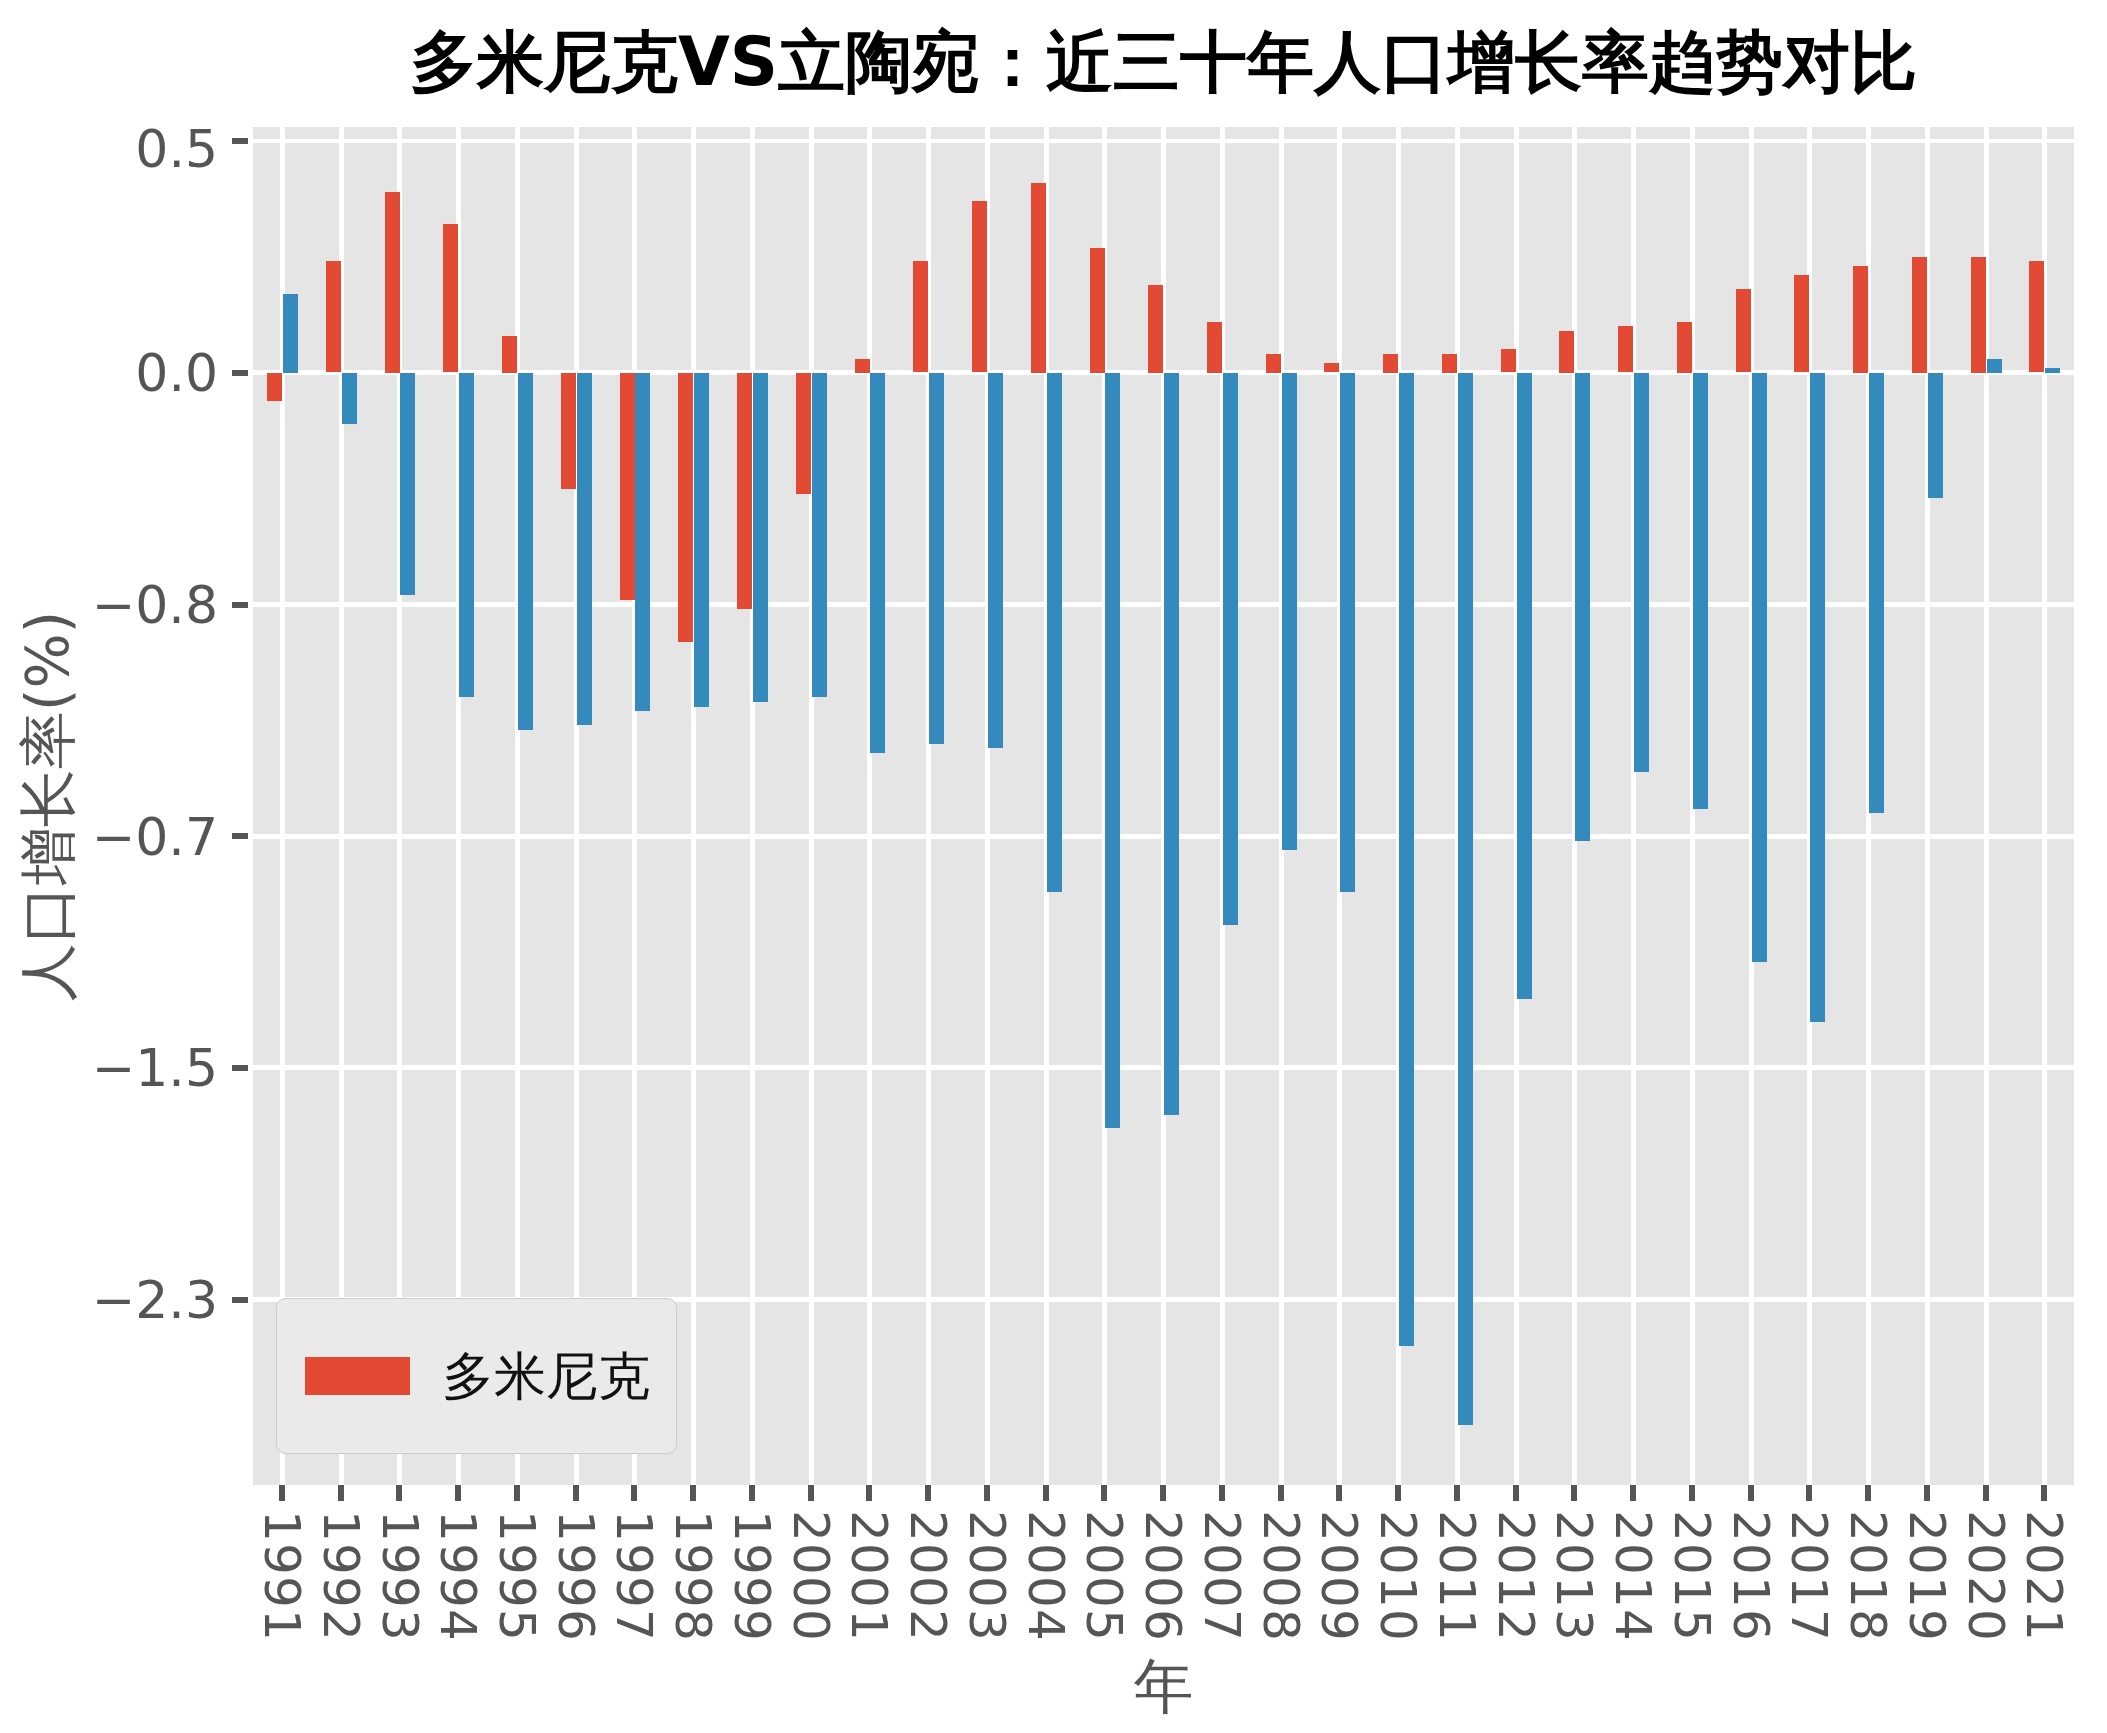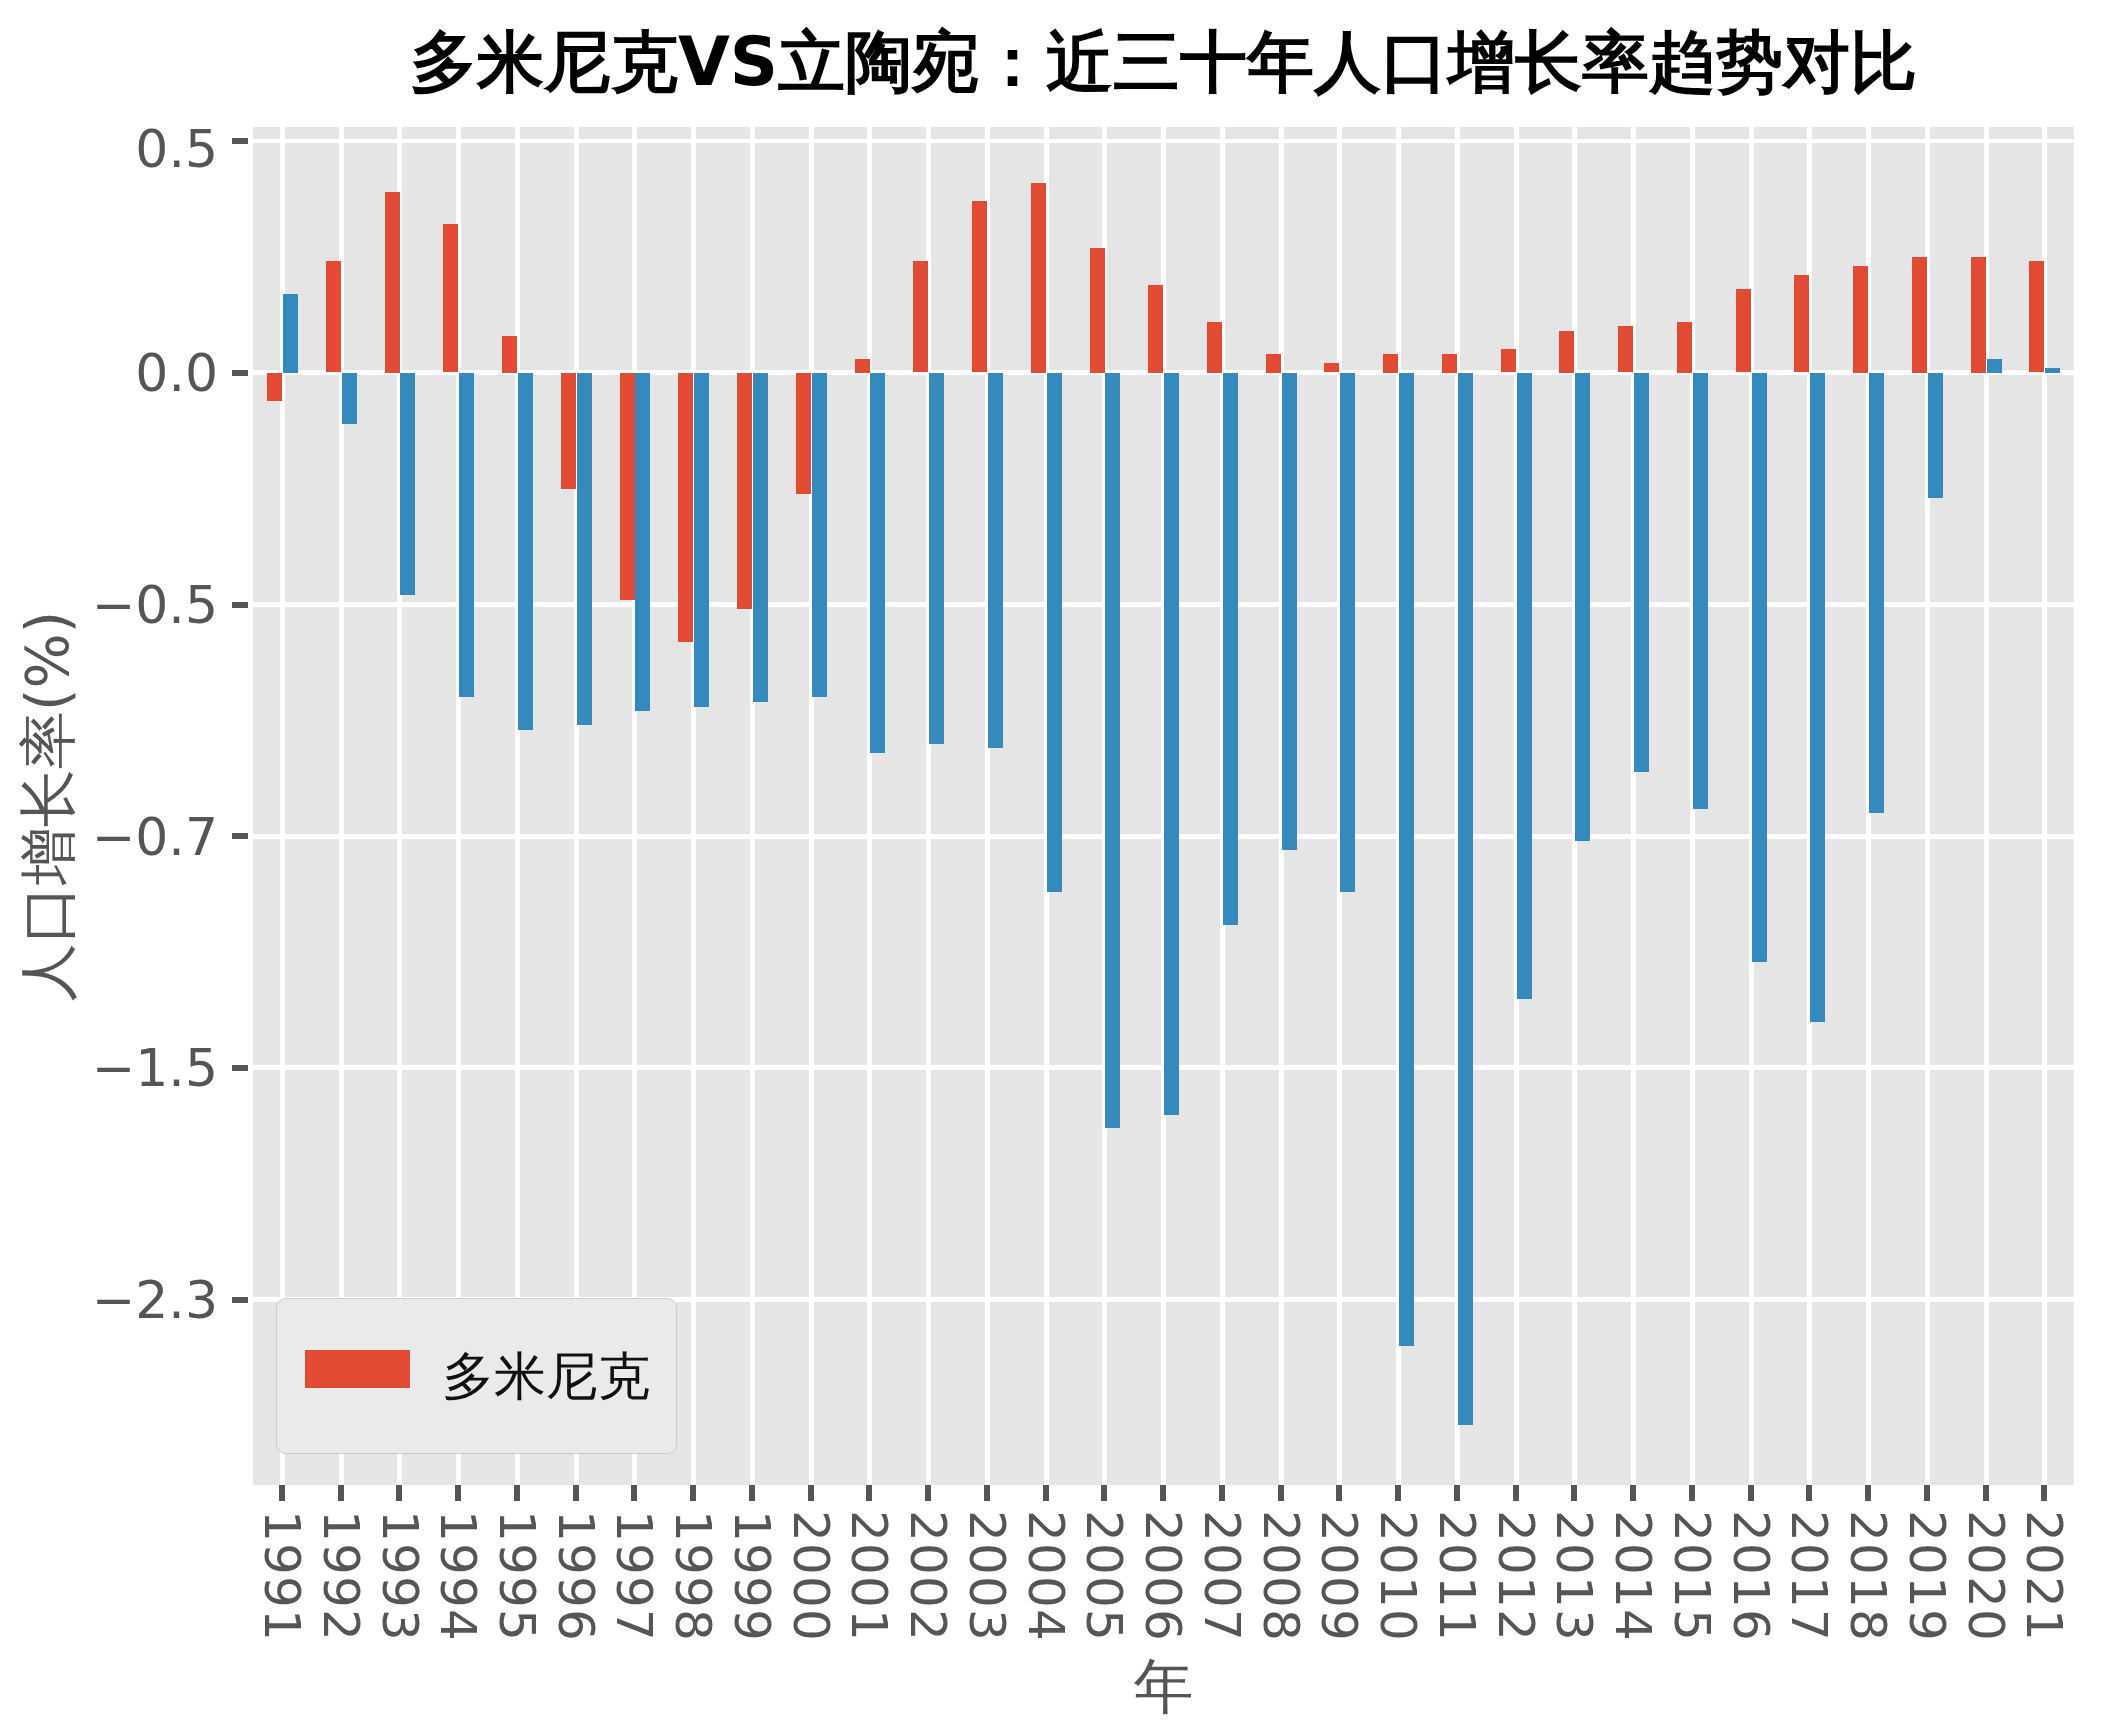--- a/index.html
+++ b/index.html
@@ -113,21 +113,21 @@
     border-radius: 9.8px;
     display: flex;
     flex-direction: column;
     justify-content: center;
     gap: 21px;
     padding-left: 28px;
     z-index: 5;
   }
   .legend-row {
     display: flex;
-    align-items: flex-start;
+    align-items: center;
     gap: 32px;
   }
   .legend-swatch {
     width: 105px;
     height: 38px;
     flex: 0 0 auto;
   }
   .legend-label {
     font-size: 52px;
     color: #111111;
@@ -247,21 +247,21 @@
         <div class="bar" style="left: 1792px; width: 14.7px; top: 241px; height: 4.6px; background: rgb(52, 138, 189);"></div>
       </div>
   </div>
 
   <div id="y-axis">
       <div class="y-tick" style="position: absolute; left: 232px; top: 138px;"></div>
       <div class="y-tick-label" style="top: 117px;">0.5</div>
       <div class="y-tick" style="position: absolute; left: 232px; top: 370px;"></div>
       <div class="y-tick-label" style="top: 341px;">0.0</div>
       <div class="y-tick" style="position: absolute; left: 232px; top: 602px;"></div>
-      <div class="y-tick-label" style="top: 573px;">−0.5</div>
+      <div class="y-tick-label" style="top: 573px;">−0.8</div>
       <div class="y-tick" style="position: absolute; left: 232px; top: 833px;"></div>
       <div class="y-tick-label" style="top: 805px;">−0.7</div>
       <div class="y-tick" style="position: absolute; left: 232px; top: 1065px;"></div>
       <div class="y-tick-label" style="top: 1036px;">−1.5</div>
       <div class="y-tick" style="position: absolute; left: 232px; top: 1297px;"></div>
       <div class="y-tick-label" style="top: 1268px;">−2.3</div>
     </div>
   <div id="x-axis">
       <div class="x-tick" style="left: 279px; top: 1485px;"></div>
       <div class="x-tick-label" style="left: 282px;">1991</div>

